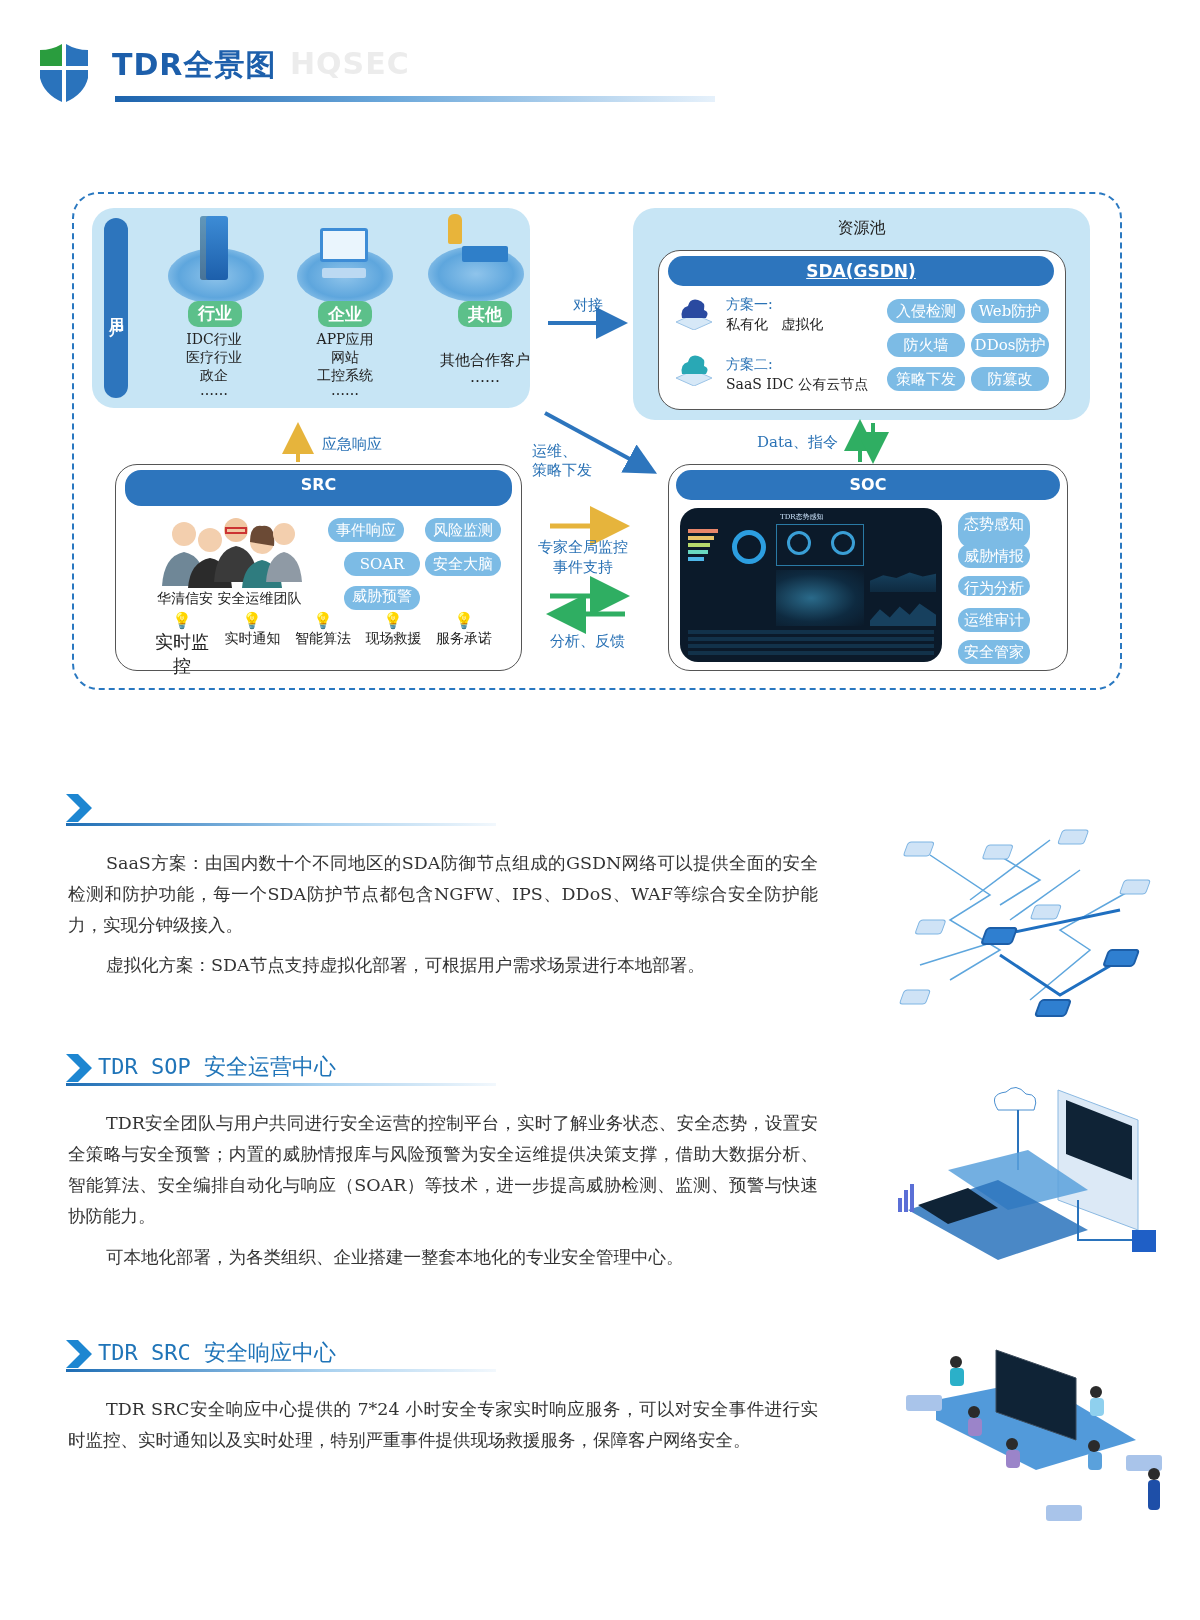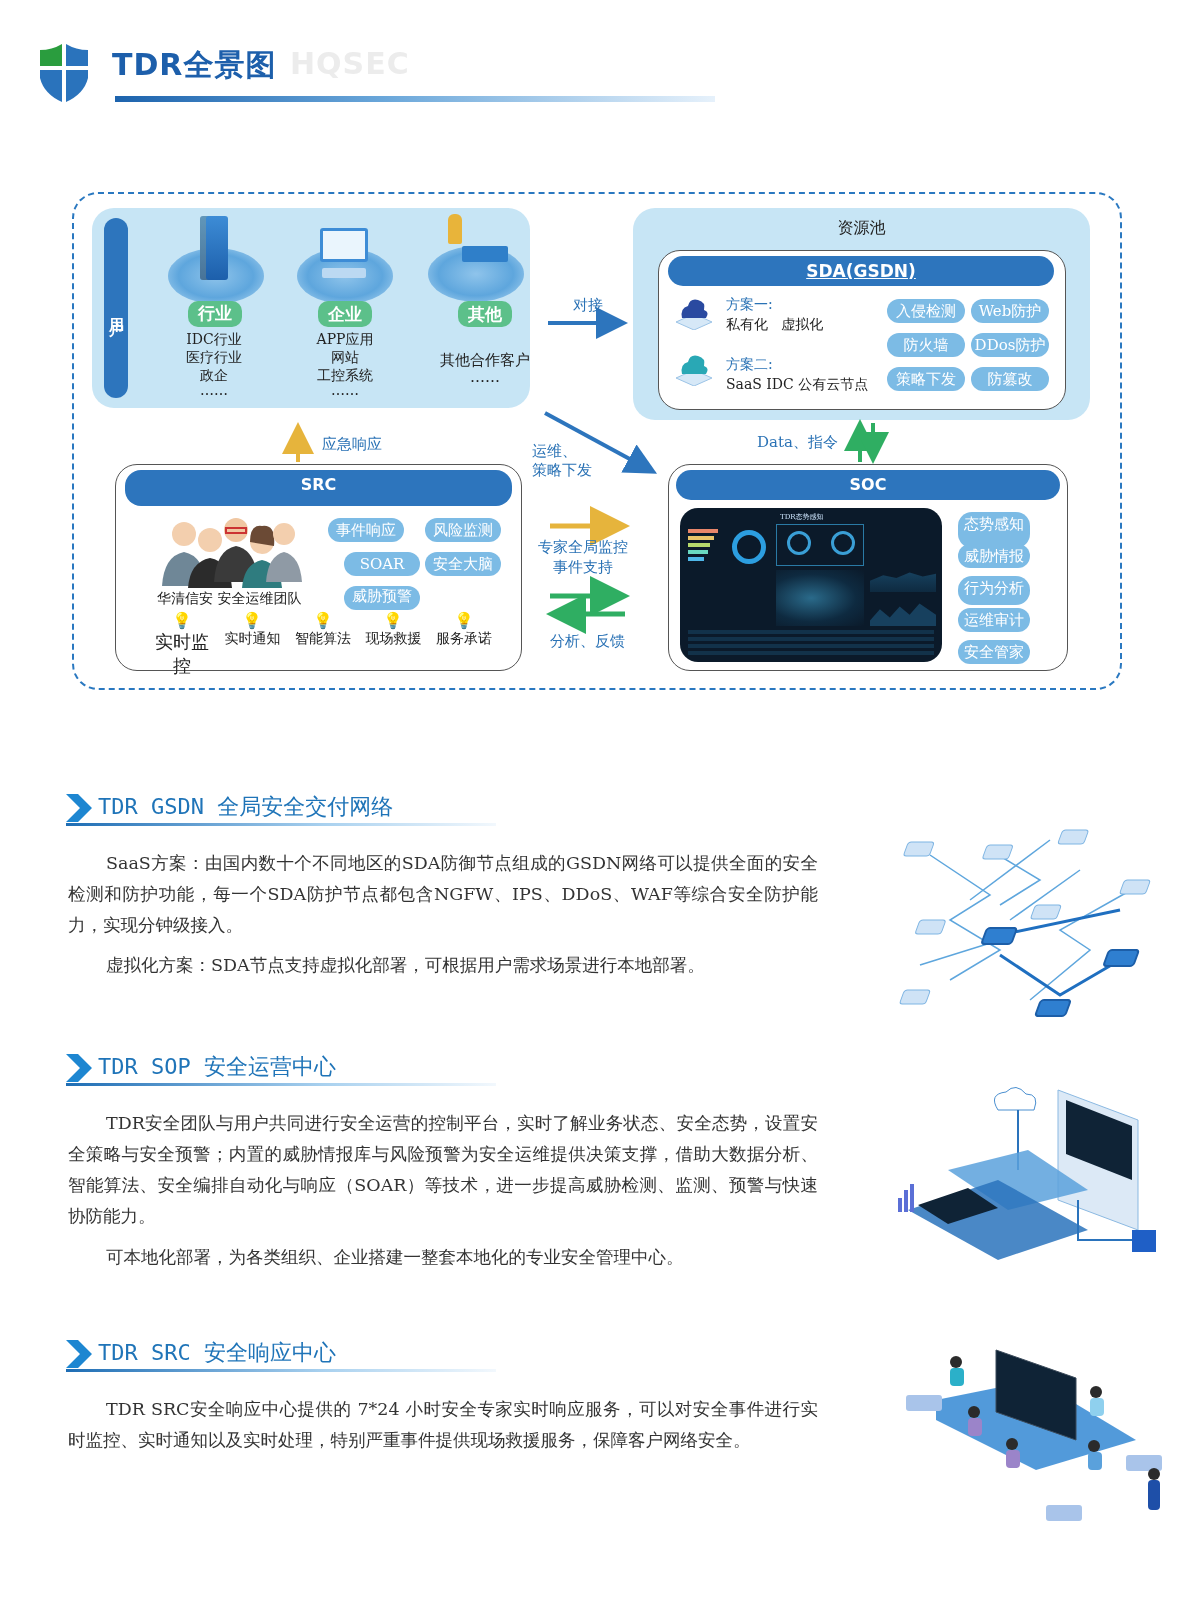--- a/index.html
+++ b/index.html
@@ -210,29 +210,28 @@
     <div style="position:absolute;left:10px;top:6px;width:24px;height:24px;border:3px solid #3a9fd6;border-radius:50%;"></div>
     <div style="position:absolute;left:54px;top:6px;width:24px;height:24px;border:3px solid #3a9fd6;border-radius:50%;"></div>
   </div>
   <div style="position:absolute;left:96px;top:62px;width:88px;height:56px;background:radial-gradient(ellipse at 40% 50%, #2a6a8a 0%, #0e2a40 60%, #0b1a2a 100%);"></div>
   <div style="position:absolute;left:190px;top:56px;width:66px;height:28px;background:linear-gradient(180deg,#1a4a6a,#0e2a40);clip-path:polygon(0 60%,20% 40%,40% 50%,60% 30%,80% 45%,100% 35%,100% 100%,0 100%);"></div>
   <div style="position:absolute;left:190px;top:90px;width:66px;height:28px;background:#17405e;clip-path:polygon(0 80%,15% 40%,30% 70%,45% 30%,60% 60%,75% 20%,100% 60%,100% 100%,0 100%);"></div>
   <div style="position:absolute;left:8px;top:122px;width:246px;height:28px;background:repeating-linear-gradient(180deg,#12324a 0 4px,#0b1a2a 4px 7px);"></div>
 </div>
 <div class="abs pill" style="left:958px;top:512px;width:72px;height:36px;line-height:24px;">态势感知</div>
 <div class="abs pill" style="left:958px;top:544px;width:72px;height:24px;line-height:24px;">威胁情报</div>
-<div class="abs pill" style="left:958px;top:576px;width:72px;height:29px;line-height:24px;">行为分析</div>
+<div class="abs pill" style="left:958px;top:576px;width:72px;height:20px;line-height:24px;">行为分析</div>
 <div class="abs pill" style="left:958px;top:608px;width:72px;height:24px;line-height:24px;">运维审计</div>
 <div class="abs pill" style="left:958px;top:640px;width:72px;height:24px;line-height:24px;">安全管家</div>
 
 <div class="abs sec-head" style="top:790px;">
   <svg class="sec-chevron" viewBox="0 0 26 28">
       <path d="M0 0 L12 0 L26 14 L12 28 L0 28 L14 14 Z" fill="#1d86d1"></path>
     </svg>
-  <div class="sec-title">TDR GSDN 全局安全交付网络</div>
   <div class="sec-line"></div>
 </div>
 <div class="abs para" style="top:848px;">SaaS方案：由国内数十个不同地区的SDA防御节点组成的GSDN网络可以提供全面的安全检测和防护功能，每一个SDA防护节点都包含NGFW、IPS、DDoS、WAF等综合安全防护能力，实现分钟级接入。</div>
 <div class="abs para" style="top:950px;">虚拟化方案：SDA节点支持虚拟化部署，可根据用户需求场景进行本地部署。</div>
 
 <div class="abs" style="left:890px;top:810px;width:270px;height:210px;">
   <svg width="270" height="210" viewBox="0 0 270 210">
     <g stroke="#5ea6dd" stroke-width="1.5" fill="none">
       <path d="M40 45 L100 85 L60 110 L110 140 L60 170"></path>
         <path d="M100 40 L150 70 L110 95"></path>

